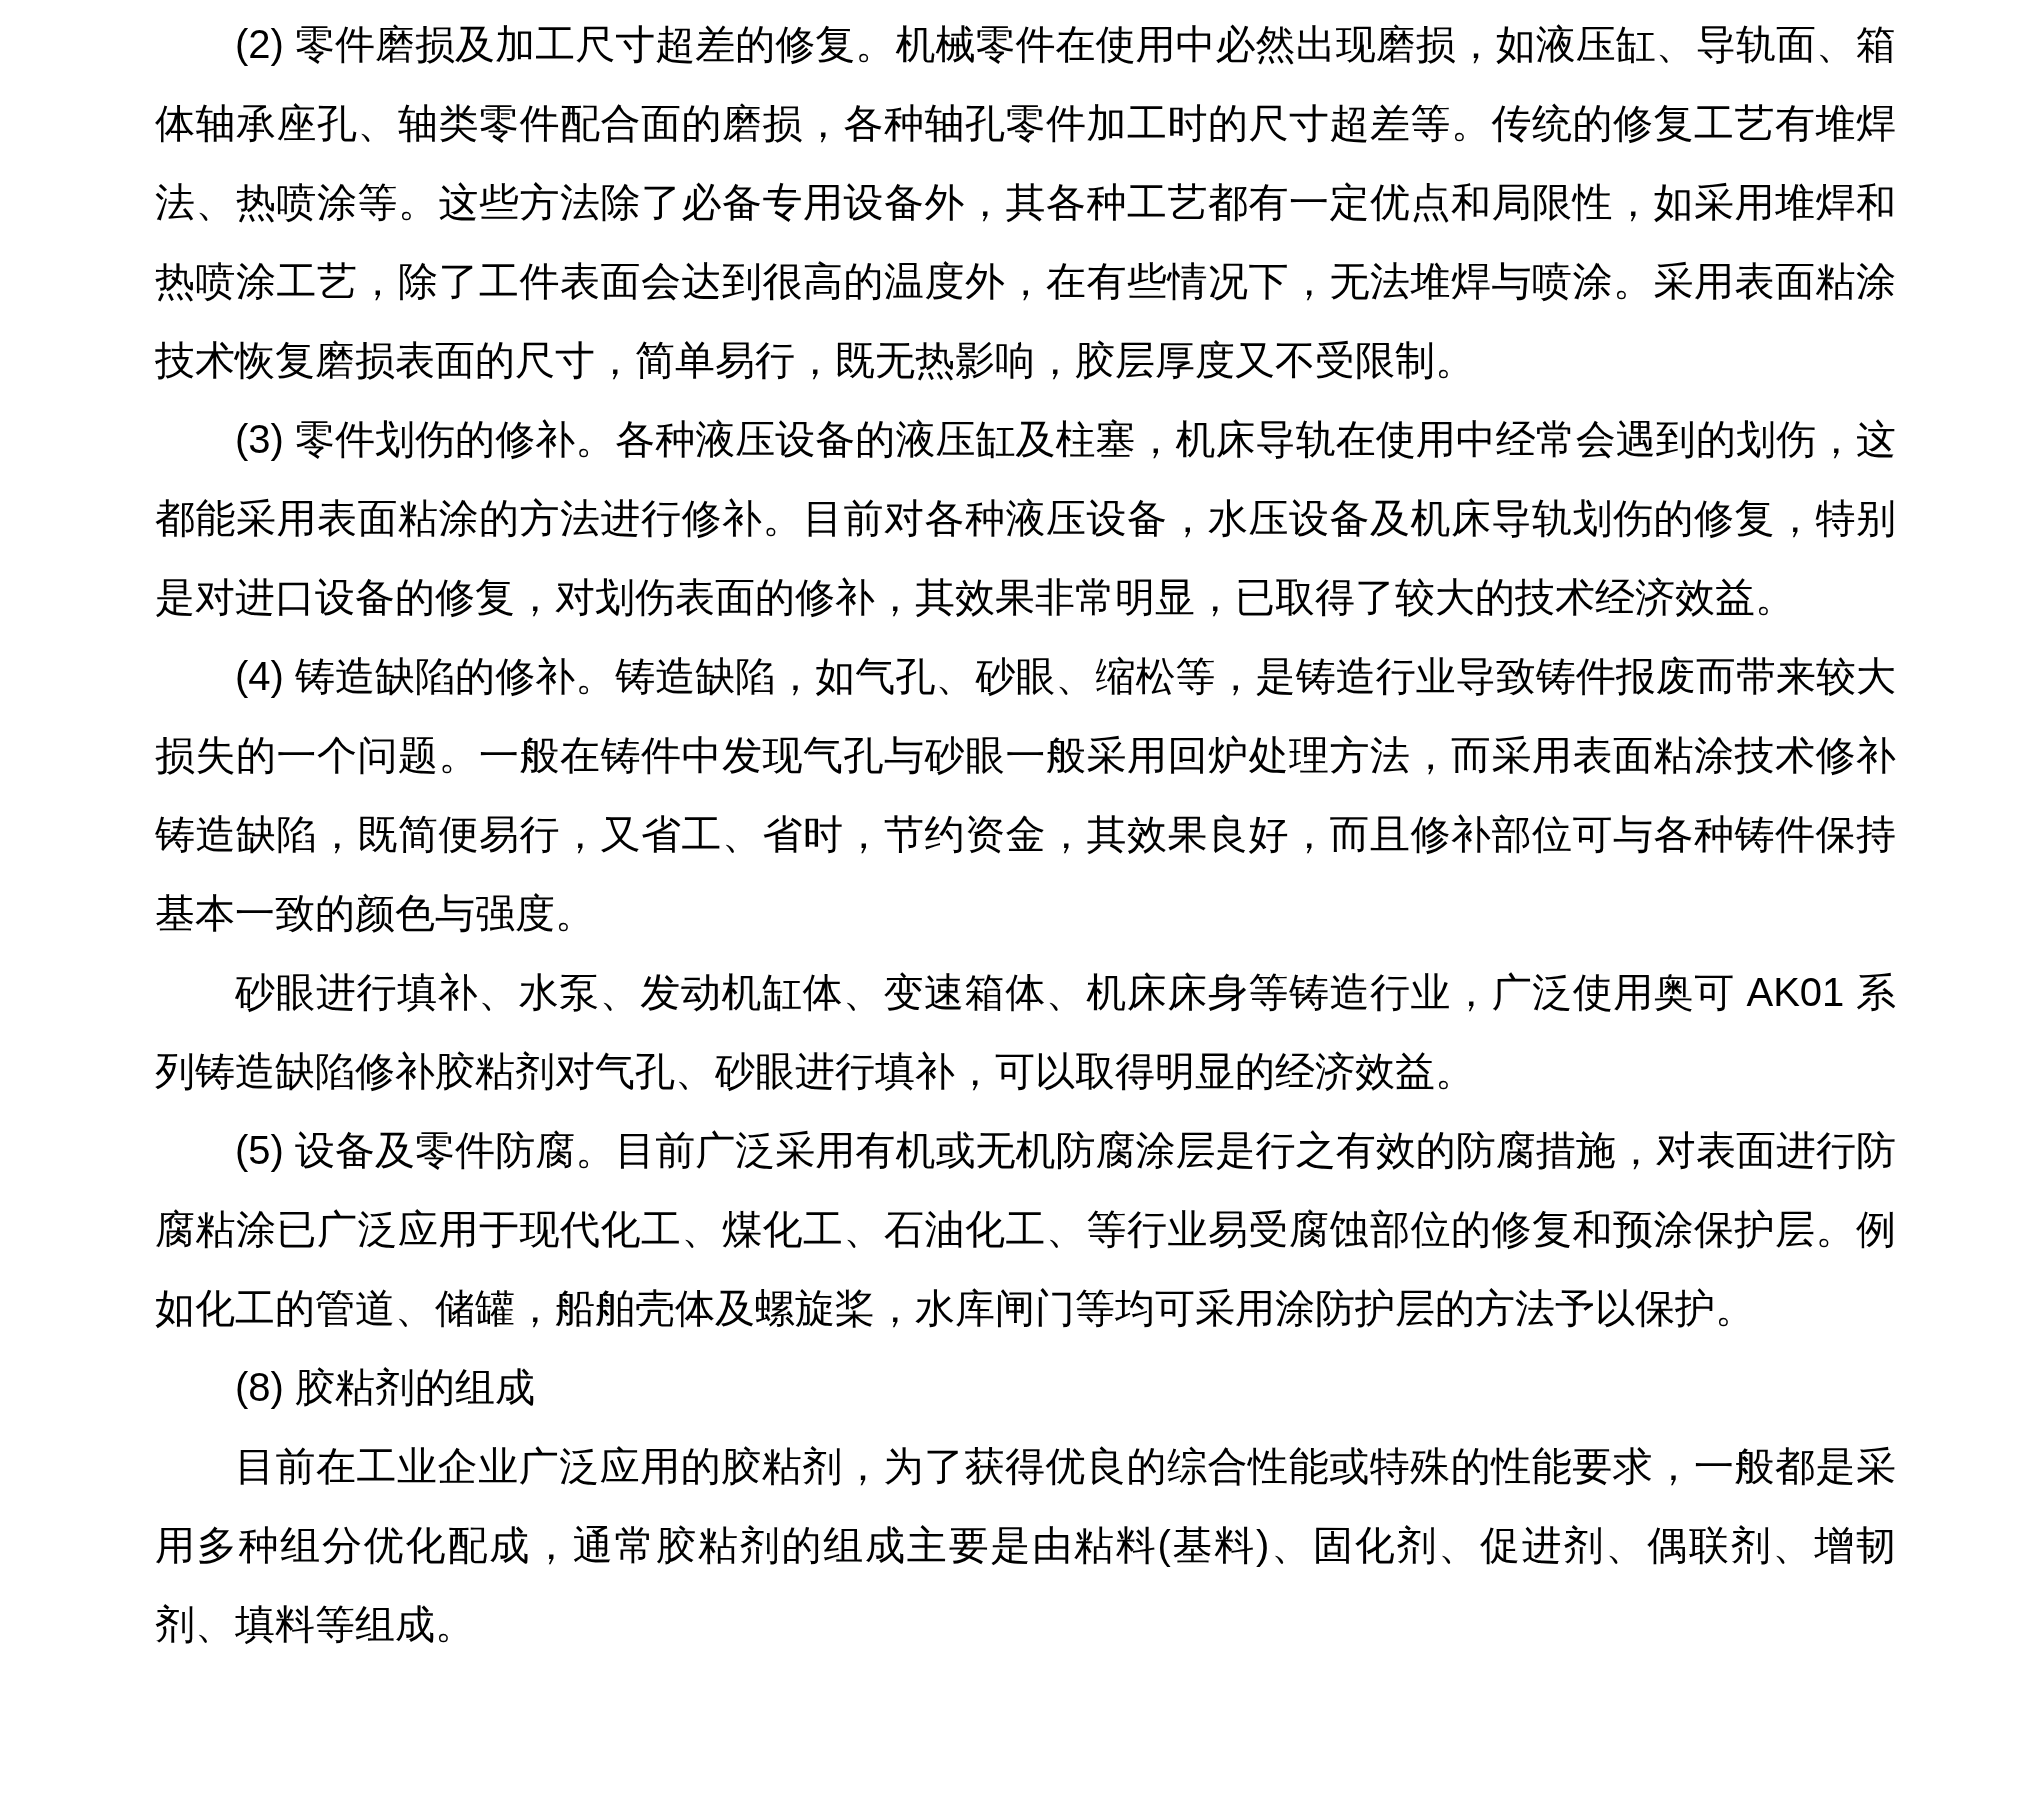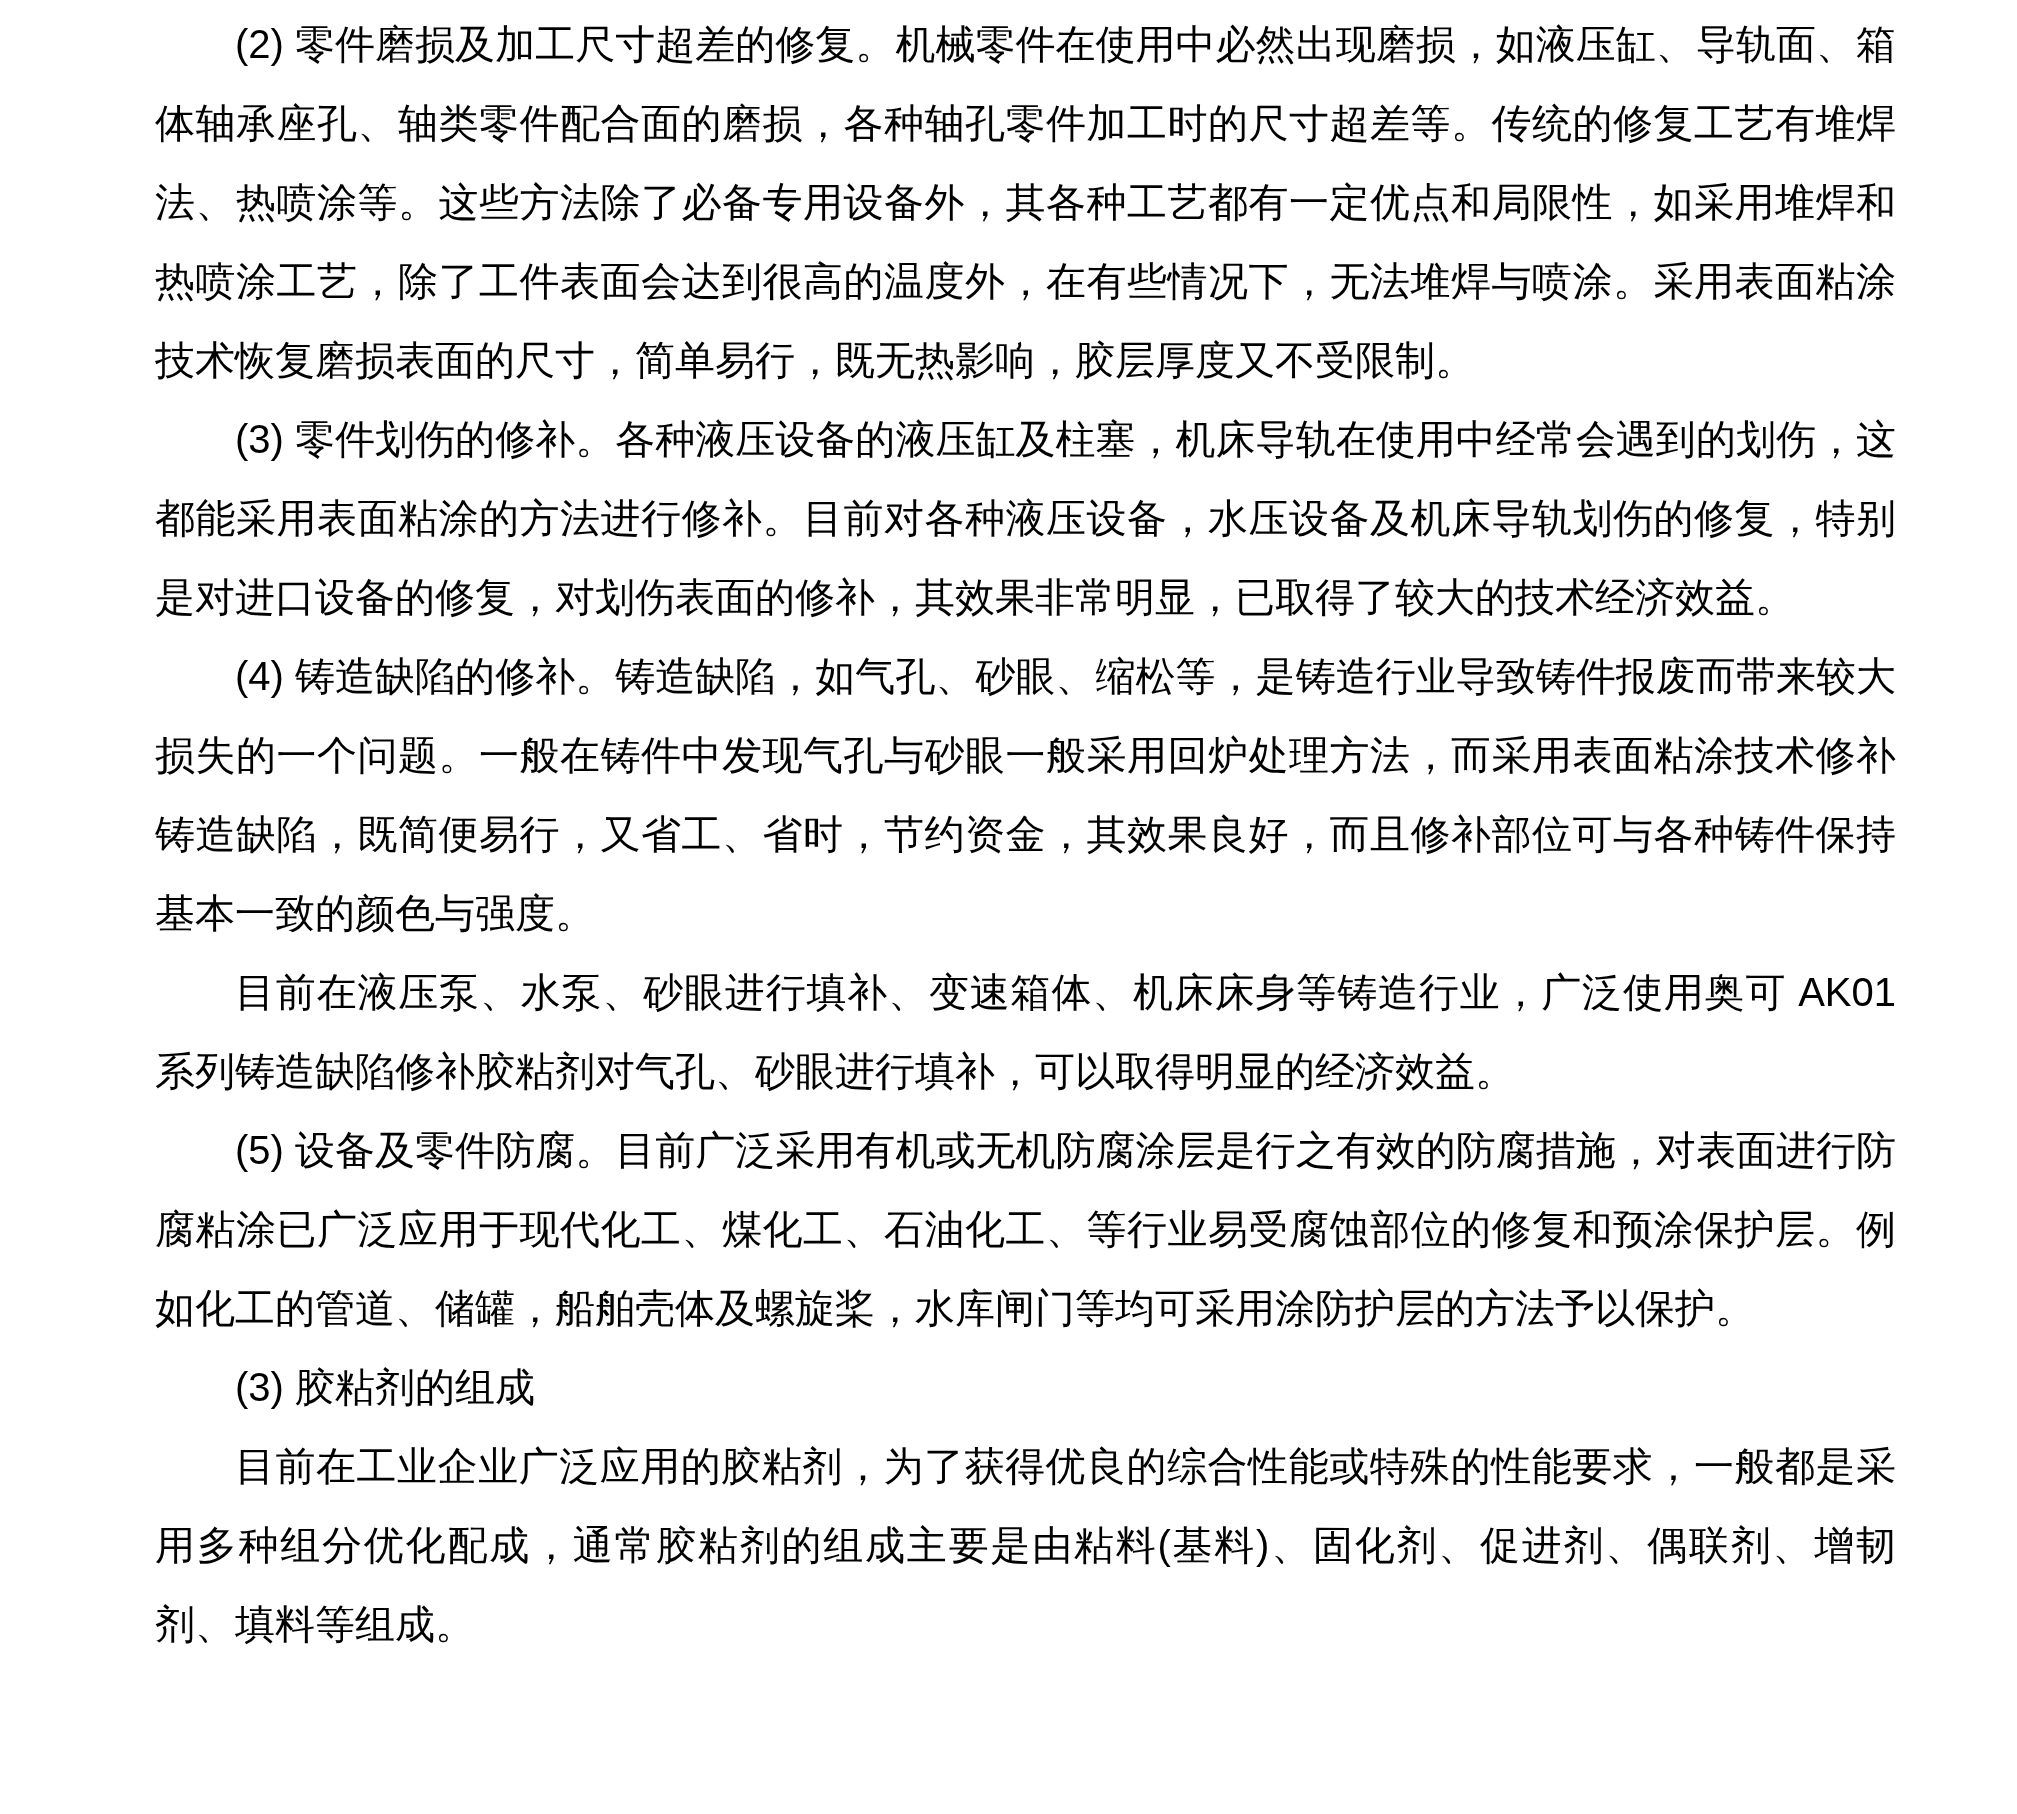--- a/index.html
+++ b/index.html
@@ -32,19 +32,19 @@
   }
 </style>
 </head>
 <body>
 
 <div class="page">
   <div class="doc-body">
     <p>(2) 零件磨损及加工尺寸超差的修复。机械零件在使用中必然出现磨损，如液压缸、导轨面、箱体轴承座孔、轴类零件配合面的磨损，各种轴孔零件加工时的尺寸超差等。传统的修复工艺有堆焊法、热喷涂等。这些方法除了必备专用设备外，其各种工艺都有一定优点和局限性，如采用堆焊和热喷涂工艺，除了工件表面会达到很高的温度外，在有些情况下，无法堆焊与喷涂。采用表面粘涂技术恢复磨损表面的尺寸，简单易行，既无热影响，胶层厚度又不受限制。</p>
     <p>(3) 零件划伤的修补。各种液压设备的液压缸及柱塞，机床导轨在使用中经常会遇到的划伤，这都能采用表面粘涂的方法进行修补。目前对各种液压设备，水压设备及机床导轨划伤的修复，特别是对进口设备的修复，对划伤表面的修补，其效果非常明显，已取得了较大的技术经济效益。</p>
     <p>(4) 铸造缺陷的修补。铸造缺陷，如气孔、砂眼、缩松等，是铸造行业导致铸件报废而带来较大损失的一个问题。一般在铸件中发现气孔与砂眼一般采用回炉处理方法，而采用表面粘涂技术修补铸造缺陷，既简便易行，又省工、省时，节约资金，其效果良好，而且修补部位可与各种铸件保持基本一致的颜色与强度。</p>
-    <p>目前在液压泵、水泵、砂眼进行填补、变速箱体、机床床身等铸造行业，广泛使用奥可 AK01 系列铸造缺陷修补胶粘剂对气孔、砂眼进行填补，可以取得明显的经济效益。</p>
+    <p>砂眼进行填补、水泵、发动机缸体、变速箱体、机床床身等铸造行业，广泛使用奥可 AK01 系列铸造缺陷修补胶粘剂对气孔、砂眼进行填补，可以取得明显的经济效益。</p>
     <p>(5) 设备及零件防腐。目前广泛采用有机或无机防腐涂层是行之有效的防腐措施，对表面进行防腐粘涂已广泛应用于现代化工、煤化工、石油化工、等行业易受腐蚀部位的修复和预涂保护层。例如化工的管道、储罐，船舶壳体及螺旋桨，水库闸门等均可采用涂防护层的方法予以保护。</p>
-    <p>(3) 胶粘剂的组成</p>
+    <p>(8) 胶粘剂的组成</p>
     <p>目前在工业企业广泛应用的胶粘剂，为了获得优良的综合性能或特殊的性能要求，一般都是采用多种组分优化配成，通常胶粘剂的组成主要是由粘料(基料)、固化剂、促进剂、偶联剂、增韧剂、填料等组成。</p>
   </div>
 </div>
 
 
 </body></html>

